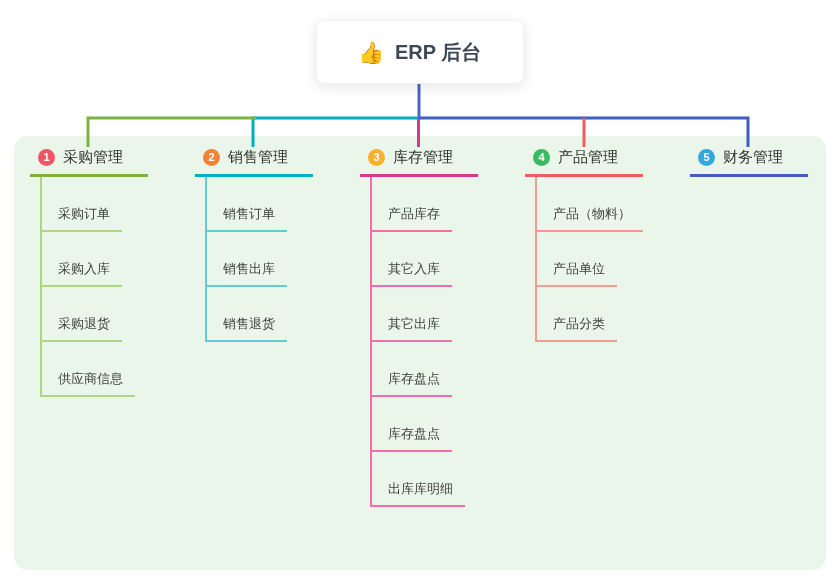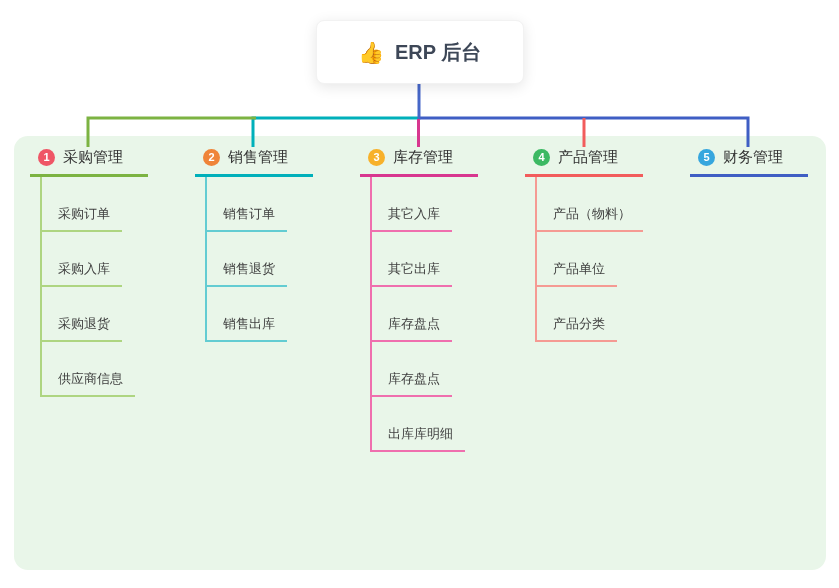--- a/index.html
+++ b/index.html
@@ -98,34 +98,37 @@
 <div class="branch b2" style="--c: #00b0ba; --lc: #63ccd2; --bc: #ef8439;">
   <div class="branch-title">
     <span class="badge">2</span>
     <span>销售管理</span>
   </div>
   <ul class="children">
     <li class="child">
         <span class="child-label">销售订单</span>
       </li>
     <li class="child">
-        <span class="child-label">销售退货</span>
+        <span class="child-label">销售出库</span>
       </li>
     <li class="child">
-        <span class="child-label">销售出库</span>
+        <span class="child-label">销售退货</span>
       </li>
   </ul>
 </div>
 
 <div class="branch b3" style="--c: #d8378f; --lc: #ef6fae; --bc: #f7b12a;">
   <div class="branch-title">
     <span class="badge">3</span>
     <span>库存管理</span>
   </div>
   <ul class="children">
+    <li class="child">
+        <span class="child-label">产品库存</span>
+      </li>
     <li class="child">
         <span class="child-label">其它入库</span>
       </li>
     <li class="child">
         <span class="child-label">其它出库</span>
       </li>
     <li class="child">
         <span class="child-label">库存盘点</span>
       </li>
     <li class="child">

